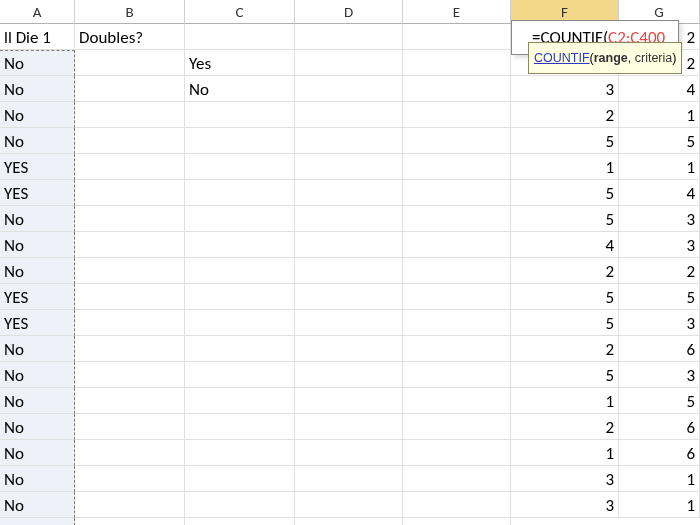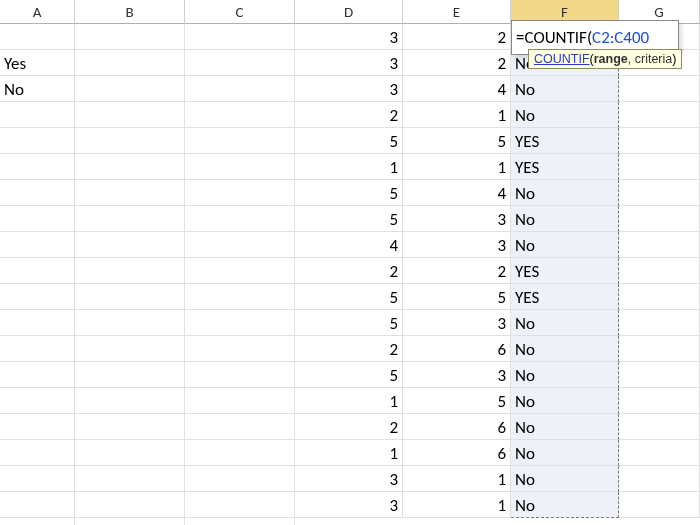--- a/index.html
+++ b/index.html
@@ -68,37 +68,37 @@
     z-index: 5;
     display: flex;
     align-items: center;
     pointer-events: none;
   }
   .editing {
     border: 1px solid #888;
     background: #fff;
     box-shadow: 3px 3px 4px rgba(0,0,0,0.12);
     height: 35px;
-    padding: 0 4px;
+    padding: 0 20px;
     display: flex;
     align-items: center;
     font-size: 17px;
     white-space: nowrap;
     width: 168px;
   }
-  .formula-ref { color: #1d4ed8; }
+  .formula-ref { color: #ef4444; }
   .tooltip {
     position: absolute;
     left: 528px;
-    top: 49px;
+    top: 42px;
     background: #ffffe1;
     border: 1px solid #8a8a60;
     font-size: 12.5px;
     font-family: Tahoma, Arial, sans-serif;
-    padding: 2px 5px;
+    padding: 8px 5px;
     z-index: 6;
     white-space: nowrap;
   }
   .tooltip .fn {
     color: #2a3bc2;
     text-decoration: underline;
   }
   .tooltip .args {
     color: #333;
   }
@@ -108,20 +108,22 @@
 <body>
 
 <div class="sheet" id="sheet">
     <div class="colhead">A</div>
     <div class="colhead">B</div>
     <div class="colhead">C</div>
     <div class="colhead">D</div>
     <div class="colhead">E</div>
     <div class="colhead active">F</div>
     <div class="colhead">G</div>
+    <div class="cell txt hdr">ll Die 1</div>
+    <div class="cell txt hdr">Doubles?</div>
     <div class="cell txt hdr"></div>
     <div class="cell txt hdr"></div>
     <div class="cell txt hdr"></div>
     <div class="cell num">3</div>
     <div class="cell num">2</div>
     <div class="cell txt marching marching-top">No</div>
     <div class="cell txt"></div>
     <div class="cell txt">Yes</div>
     <div class="cell txt"></div>
     <div class="cell txt"></div>

